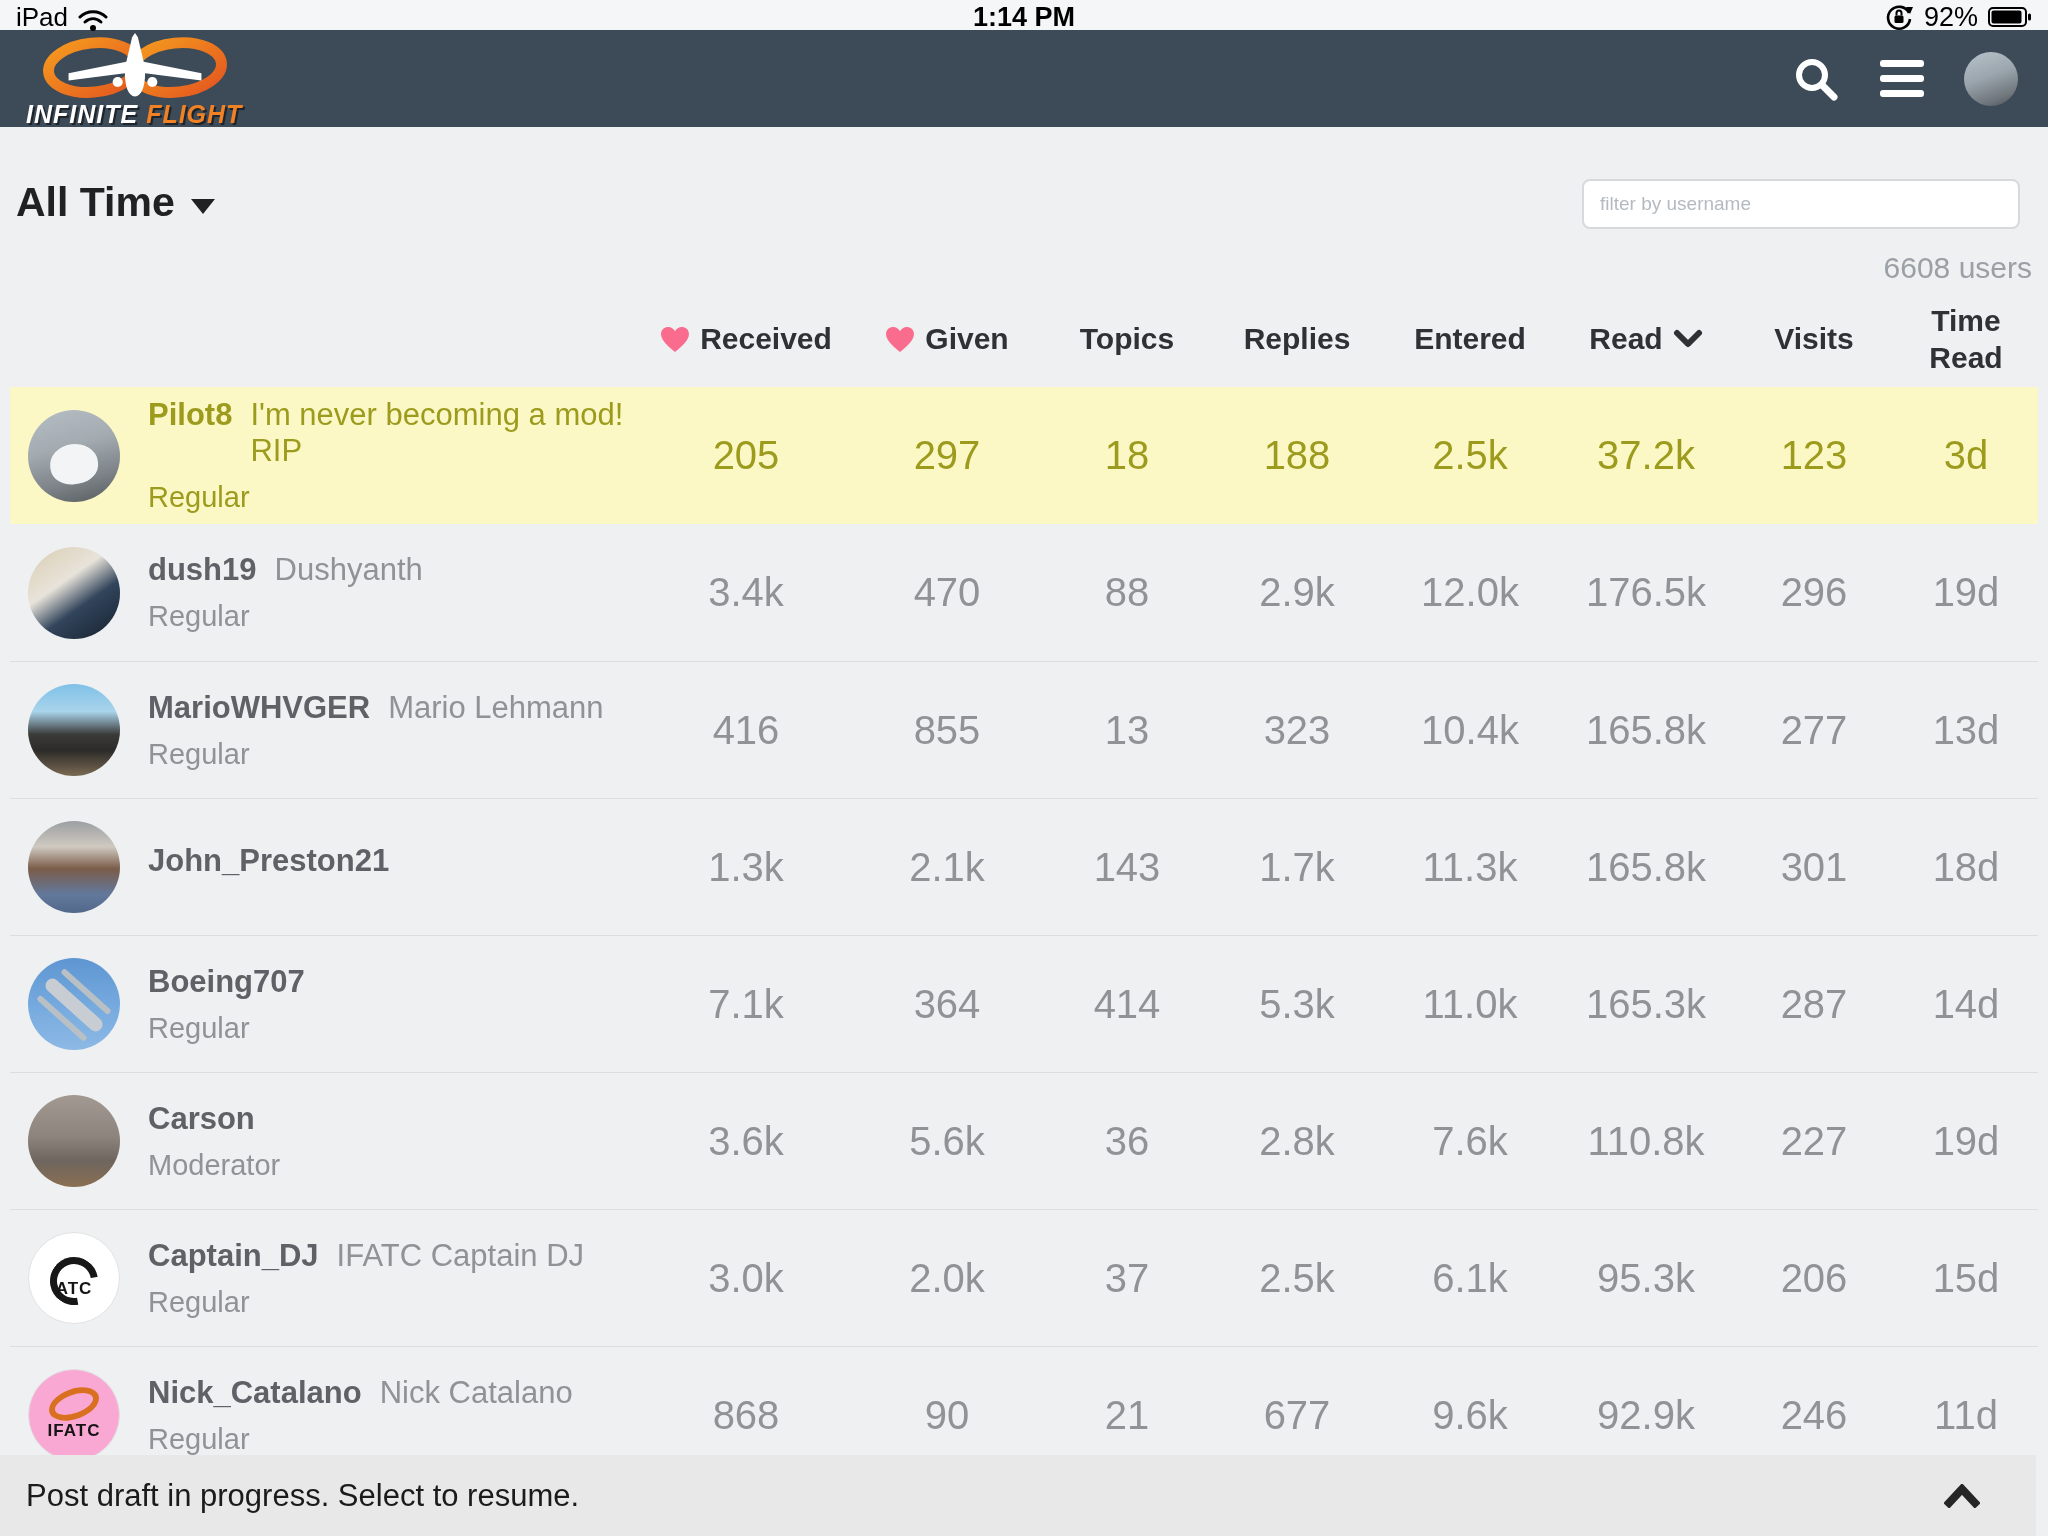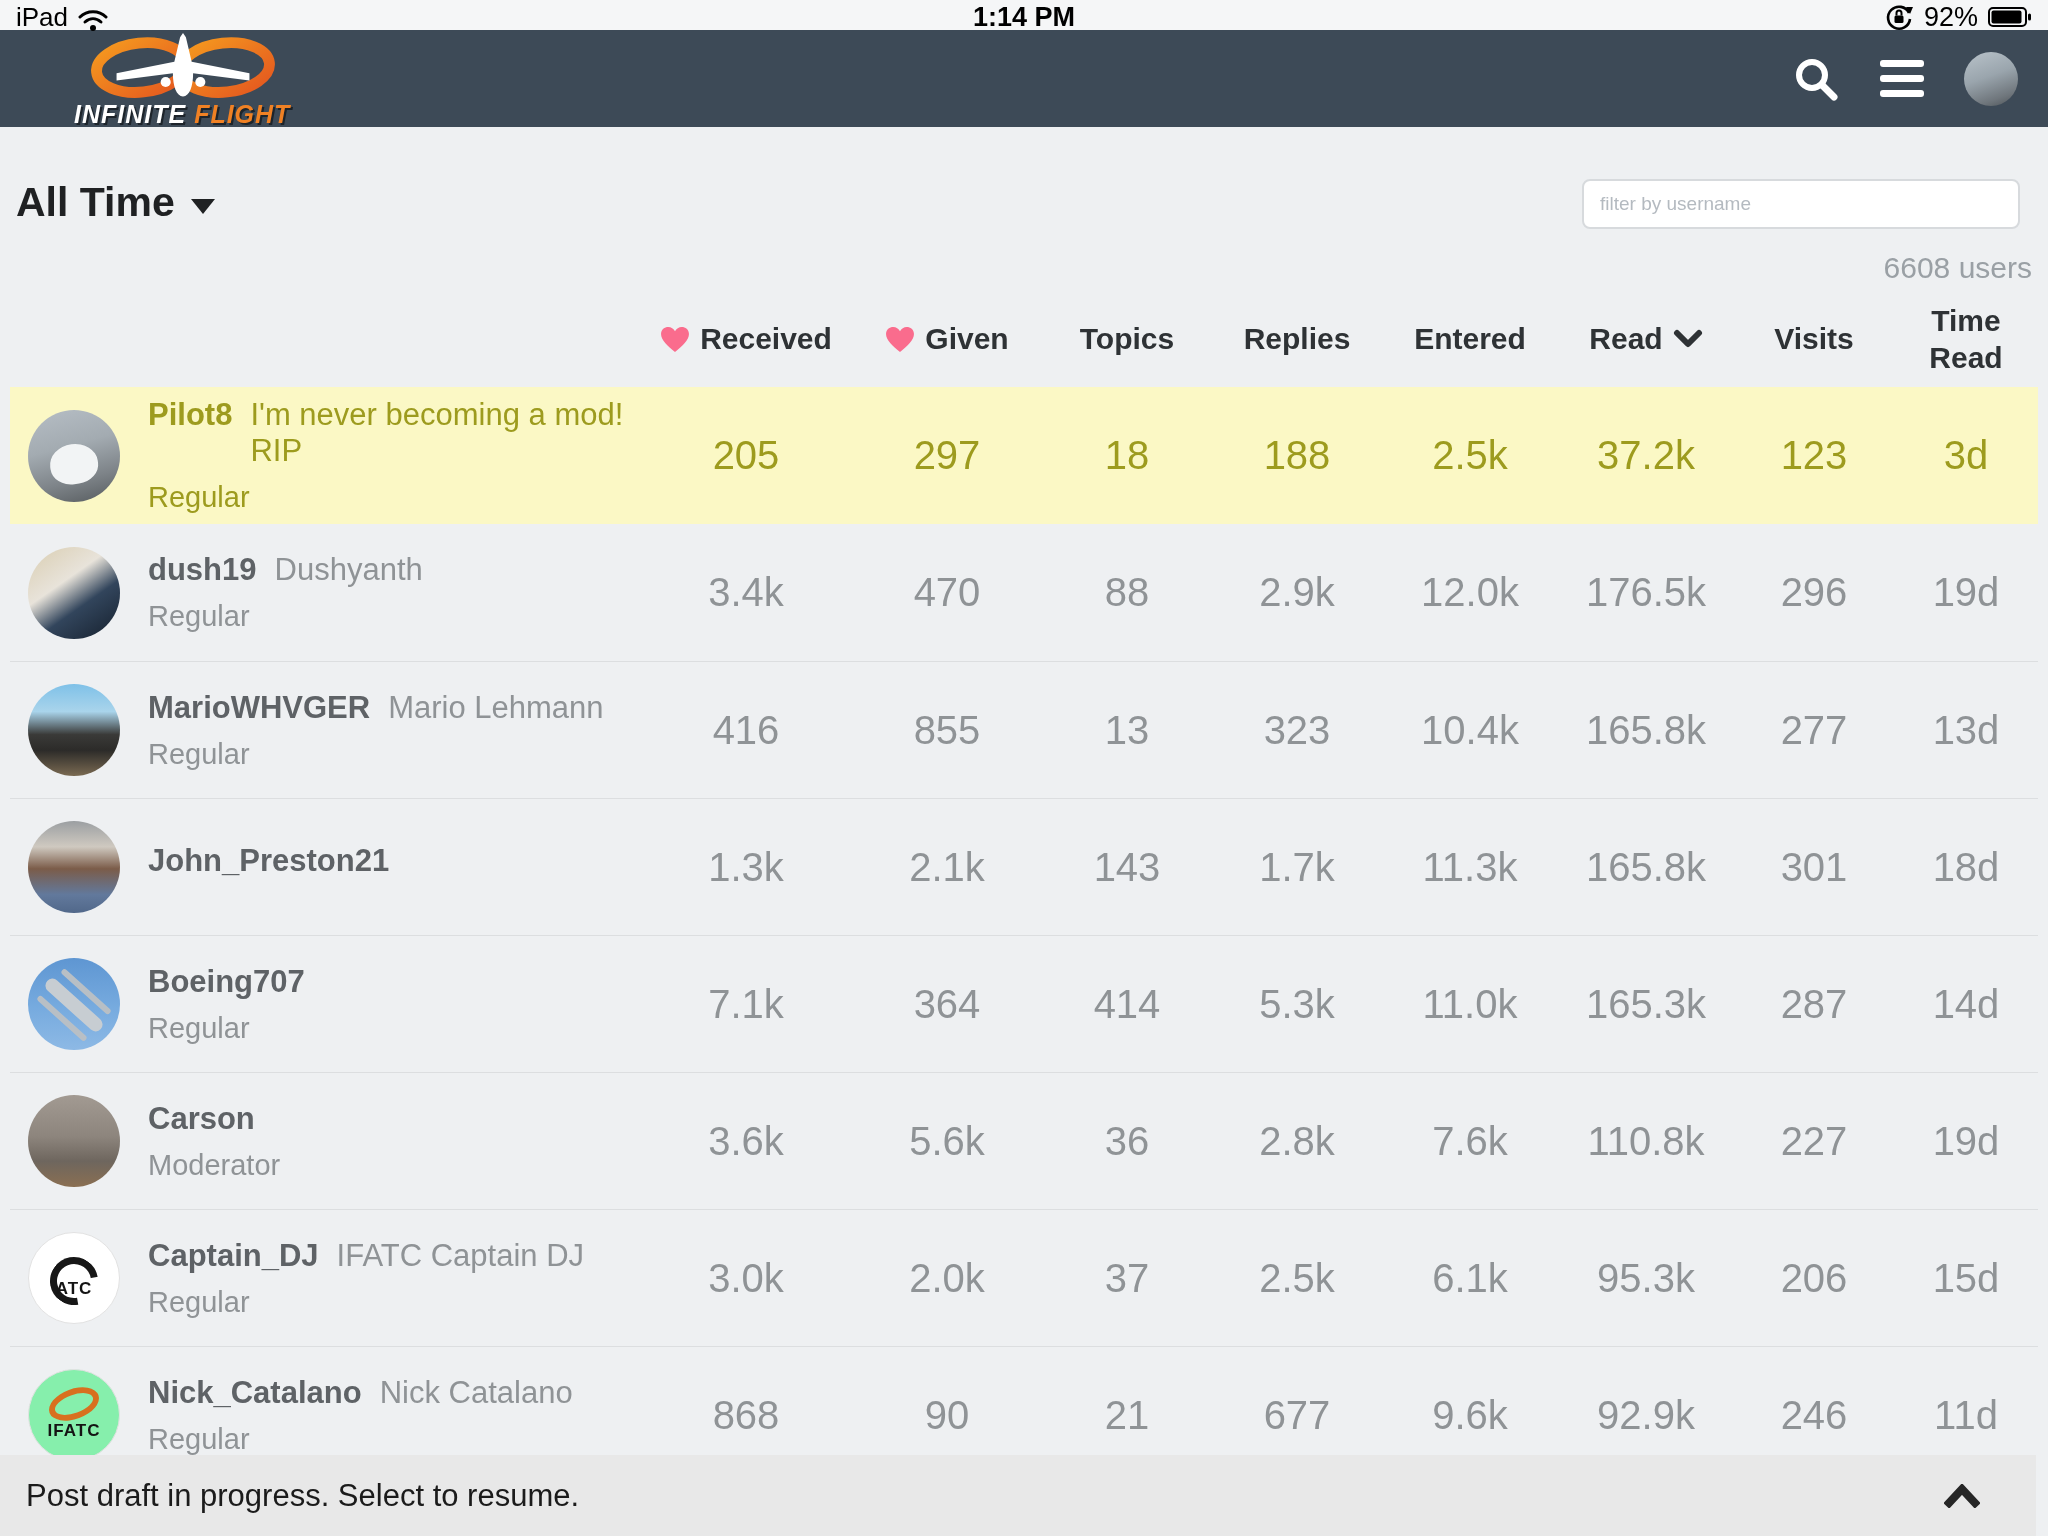--- a/index.html
+++ b/index.html
@@ -10,21 +10,21 @@
   
   .ios-top { background:#f5f6f7; }
   .status-bar { height:30px; display:flex; align-items:center; justify-content:space-between; padding:4px 16px 0 16px; font-size:26px; color:#000; }
   .sb-left { display:flex; align-items:flex-end; gap:10px; width:300px; }
   .sb-center { font-weight:bold; font-size:27px; }
   .sb-right { display:flex; align-items:center; gap:10px; width:300px; justify-content:flex-end; font-size:27px; }
   .url-bar { height:28px; display:flex; align-items:center; justify-content:center; gap:8px; font-size:25px; color:#2c2c2c; padding-bottom:4px; }
 
   
   .site-header { height:97px; background:#3d4a57; display:flex; align-items:center; justify-content:space-between; padding:0 30px 0 26px; }
-  .logo { display:flex; flex-direction:column; align-items:flex-start; cursor:pointer;margin-left:48px; }
+  .logo { display:flex; flex-direction:column; align-items:flex-start; cursor:pointer; }
   .logo-text { font-style:italic; font-weight:bold; font-size:25px; letter-spacing:1px; line-height:1; margin-top:-6px;
                text-shadow:2px 2px 0 #1d242b; }
   .lt-white { color:#ffffff; }
   .lt-orange { color:#f08124; }
   .header-actions { display:flex; align-items:center; gap:40px; }
   .hamburger { display:flex; flex-direction:column; gap:8px; cursor:pointer; }
   .hamburger i { display:block; width:44px; height:7px; background:#fff; border-radius:3px; }
   .header-avatar { width:54px; height:54px; border-radius:50%;
                    background:linear-gradient(160deg,#b9c3ca 0%, #9aa5ad 45%, #6f767c 80%, #4c5256 100%); }
 
@@ -54,21 +54,21 @@
   .av-text { font-weight:bold; color:#141414; font-size:17px; letter-spacing:1px; z-index:2; }
   .av-0 { background:linear-gradient(165deg,#b6bec5 0%, #a3abb1 40%, #7d8388 72%, #555a5d 100%); }
   .av-0::after { content:""; position:absolute; left:22px; top:34px; width:48px; height:40px; border-radius:50% 50% 45% 45%; background:#f2f4f5; transform:rotate(-8deg); }
   .av-1 { background:linear-gradient(145deg,#d9cdb0 0%, #e8e3da 38%, #32455c 62%, #151f2c 100%); }
   .av-2 { background:linear-gradient(180deg,#7fc1e8 0%, #a9d4eb 30%, #3a3a38 55%, #2c2b29 72%, #7a6a52 100%); }
   .av-3 { background:linear-gradient(180deg,#9b9fa2 0%, #cfc9c0 28%, #7b5c49 52%, #62799c 80%, #51688a 100%); }
   .av-4 { background:linear-gradient(180deg,#5e96d2 0%, #77abdf 55%, #8db9e5 100%); }
   .av-4::after { content:""; position:absolute; left:10px; top:40px; width:72px; height:14px; border-radius:7px; background:#c7cdd2; transform:rotate(42deg); box-shadow:0 -18px 0 -4px #b8bfc5, 0 18px 0 -4px #b8bfc5; }
   .av-5 { background:linear-gradient(180deg,#a29a92 0%, #8d857d 45%, #6e665e 72%, #8a6f52 100%); }
   .av-6 { background:#ffffff; border:1px solid #e2e2e2; }
-  .av-7 { background:#86efac; border:1px solid #e2e2e2; }
+  .av-7 { background:#f9a8d4; border:1px solid #e2e2e2; }
   .av-6::before { content:""; width:34px; height:34px; border:7px solid #171717; border-radius:50%; border-right-color:transparent; transform:rotate(35deg); margin-bottom:-26px; }
   .av-7::before { content:""; width:40px; height:18px; border:6px solid #d8701f; border-radius:50%; transform:rotate(-20deg); margin-bottom:2px; }
   .user-meta { display:flex; flex-direction:column; }
   .name-line { display:flex; align-items:baseline; gap:18px; }
   .uname { font-size:31px; font-weight:bold; color:#5e6266; cursor:pointer; }
   .fname { font-size:31px; color:#8f9396; }
   .utitle { font-size:29px; color:#8f9396; margin-top:12px; }
   .row.hl .uname, .row.hl .fname, .row.hl .utitle, .row.hl .cell.num { color:#9d9b1e; }
 
   

